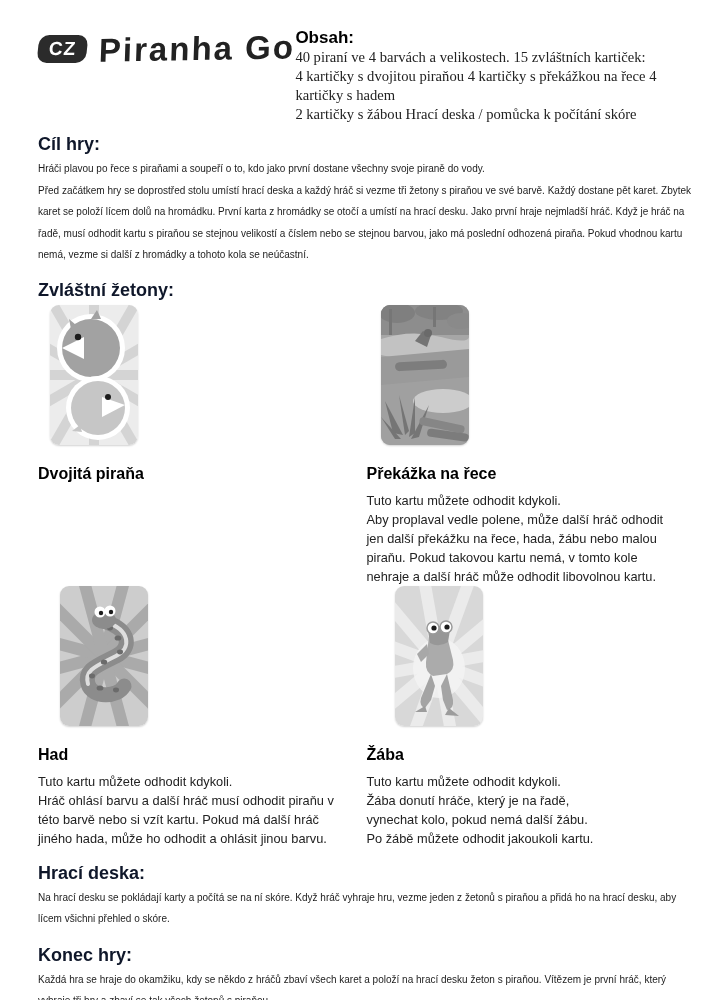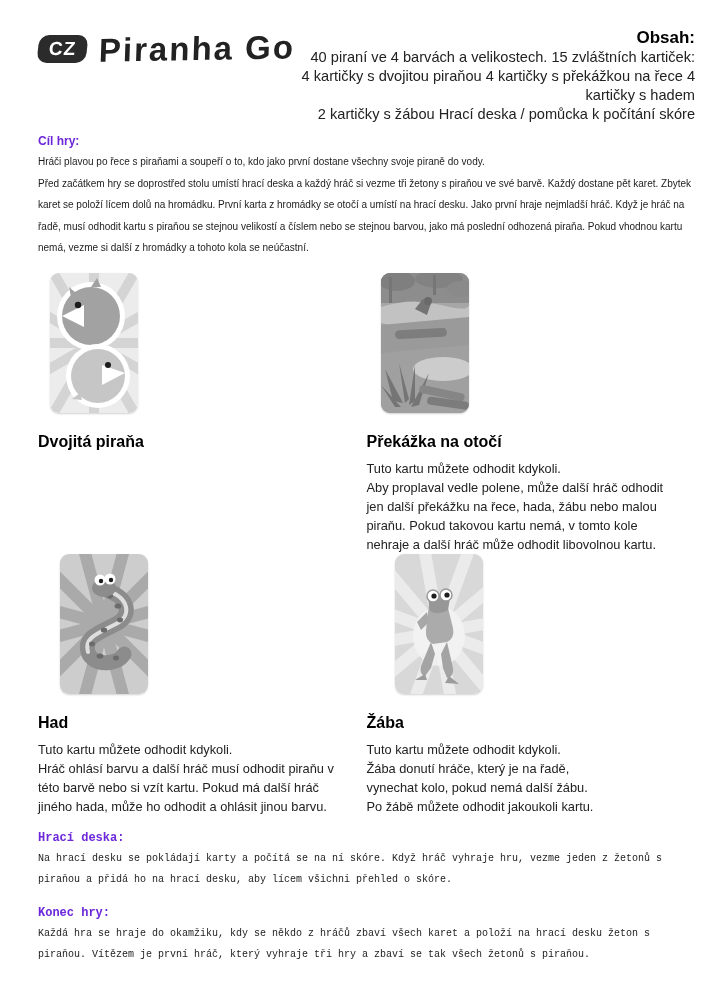--- a/index.html
+++ b/index.html
@@ -14,41 +14,41 @@
   .logo-group{display:flex;align-items:center;gap:12px;margin-top:2px;}
   .lang-badge{
     background:#2b2b2b;color:#ffffff;font-weight:700;font-size:19px;
     padding:3px 11px;border-radius:10px;transform:skewX(-6deg);
     letter-spacing:1px;
   }
   .game-title{
     font-size:33px;font-weight:800;color:#222;transform:skewX(-3deg) rotate(-1deg);
     letter-spacing:2px;white-space:nowrap;
   }
-  .contents{width:478px;text-align:right;}
+  .contents{width:478px;text-align:left;}
   .contents-heading{font-size:17px;font-weight:700;color:#000;}
-  .contents-line{font-size:14.6px;line-height:19px;color:#222;}
+  .contents-line{font-size:14.6px;line-height:19px;color:#222;font-family:Liberation Serif, serif;}
   
-  .section-heading{font-size:12px;font-weight:700;color:#6d28d9;margin:10px 0 3px 0;}
+  .section-heading{font-size:18px;font-weight:700;color:#0f172a;margin:10px 0 3px 0;}
   .body-text{font-size:10px;line-height:21.5px;color:#1c1c1c;}
   .goal{margin-top:2px;}
   
   .tokens{margin-top:14px;}
   .tokens-grid{display:grid;grid-template-columns:repeat(2,1fr);margin-top:4px;}
   .token-card-img{
     width:88px;height:140px;border-radius:9px;overflow:hidden;display:block;
     box-shadow:0 1px 2px rgba(0,0,0,0.18);
   }
   .col-1 .token-card-img{margin-left:12px;}
   .col-2 .token-card-img{margin-left:14px;}
   .col-3 .token-card-img{margin-left:22px;}
   .col-4 .token-card-img{margin-left:28px;}
   .token-title{font-size:16px;font-weight:700;color:#000;margin:20px 0 8px 0;}
   .token-text{font-size:12.8px;line-height:19px;color:#222;white-space:pre-line;padding-right:16px;}
-  .board,.endgame{margin-top:15px;font-family:Liberation Mono, monospace;}
+  .board,.endgame{margin-top:15px;}
   svg{display:block;}
 </style>
 </head>
 <body>
 
 <div class="page">
 
   <div class="header">
     <div class="logo-group">
       <span class="lang-badge">CZ</span>
@@ -63,20 +63,21 @@
     </div>
   </div>
 
   <div class="goal">
     <div class="section-heading">Cíl hry:</div>
     <div class="body-text">Hráči plavou po řece s piraňami a soupeří o to, kdo jako první dostane všechny svoje piraně do vody.</div>
     <div class="body-text">Před začátkem hry se doprostřed stolu umístí hrací deska a každý hráč si vezme tři žetony s piraňou ve své barvě. Každý dostane pět karet. Zbytek karet se položí lícem dolů na hromádku. První karta z hromádky se otočí a umístí na hrací desku. Jako první hraje nejmladší hráč. Když je hráč na řadě, musí odhodit kartu s piraňou se stejnou velikostí a číslem nebo se stejnou barvou, jako má poslední odhozená piraňa. Pokud vhodnou kartu nemá, vezme si další z hromádky a tohoto kola se neúčastní.</div>
   </div>
 
   <div class="tokens">
+    <div class="section-heading">Zvláštní žetony:</div>
     <div class="tokens-grid">
 
       <div class="token-col col-1">
         <svg class="token-card-img" viewBox="0 0 88 140" xmlns="http://www.w3.org/2000/svg">
           <rect width="88" height="140" fill="#ececec"></rect>
           <g fill="#d4d4d4">
             <rect x="39" y="-80" width="10" height="300" transform="rotate(0 44 70)"></rect>
             <rect x="39" y="-80" width="10" height="300" transform="rotate(30 44 70)"></rect>
             <rect x="39" y="-80" width="10" height="300" transform="rotate(60 44 70)"></rect>
             <rect x="39" y="-80" width="10" height="300" transform="rotate(90 44 70)"></rect>
@@ -119,21 +120,21 @@
           <g fill="#757575">
             <path d="M22 130 L4 96 L12 128 Z"></path>
             <path d="M24 130 L18 90 L28 126 Z"></path>
             <path d="M28 132 L34 92 L34 128 Z"></path>
             <path d="M30 134 L48 100 L38 132 Z"></path>
             <path d="M20 134 L0 112 L14 134 Z"></path>
           </g>
           <rect x="38" y="116" width="46" height="8" rx="4" fill="#868686" transform="rotate(12 60 120)"></rect>
           <rect x="46" y="126" width="42" height="8" rx="4" fill="#7c7c7c" transform="rotate(8 66 130)"></rect>
         </svg>
-        <div class="token-title">Překážka na otočí</div>
+        <div class="token-title">Překážka na řece</div>
         <div class="token-text">Tuto kartu můžete odhodit kdykoli.
 Aby proplaval vedle polene, může další hráč odhodit jen další překážku na řece, hada, žábu nebo malou piraňu. Pokud takovou kartu nemá, v tomto kole nehraje a další hráč může odhodit libovolnou kartu.</div>
       </div>
 
       <div class="token-col col-3">
         <svg class="token-card-img" viewBox="0 0 88 140" xmlns="http://www.w3.org/2000/svg">
           <rect width="88" height="140" fill="#cdcdcd"></rect>
           <g fill="#aaaaaa">
             <rect x="38" y="-80" width="12" height="300" transform="rotate(15 44 70)"></rect>
             <rect x="38" y="-80" width="12" height="300" transform="rotate(45 44 70)"></rect>

